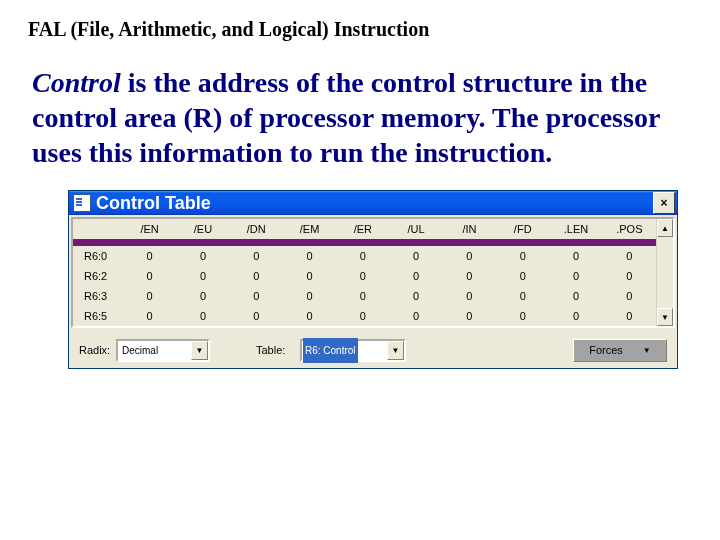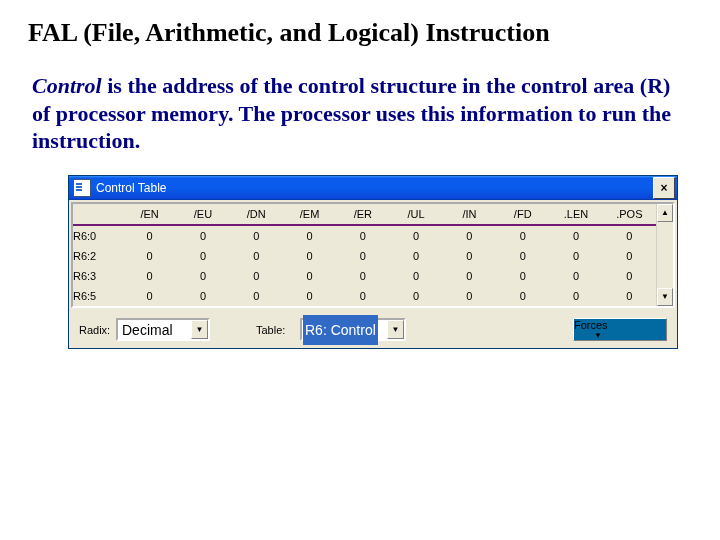--- a/index.html
+++ b/index.html
@@ -8,27 +8,27 @@
     width: 720px;
     height: 540px;
     font-family: "Times New Roman", serif;
     background: #fff;
     overflow: hidden;
   }
   .slide {
     padding: 18px 28px 0 28px;
   }
   .title {
-    font-size: 26px;
+    font-size: 20px;
     font-weight: bold;
     color: #000;
     margin: 0 0 24px 0;
   }
   .body-text {
-    font-size: 22px;
+    font-size: 28px;
     color: #000080;
     font-weight: bold;
     line-height: 1.25;
     margin: 0 0 20px 4px;
   }
   .body-text .lead {
     font-style: italic;
   }
 
   
@@ -58,22 +58,22 @@
   }
   .app-icon::before {
     content: "";
     position: absolute;
     top: 3px; left: 2px;
     width: 6px; height: 2px;
     background: #2b6cd4;
     box-shadow: 0 3px 0 #2b6cd4, 0 6px 0 #2b6cd4;
   }
   .title-text {
-    font-weight: normal;
-    font-size: 12px;
+    font-weight: bold;
+    font-size: 18px;
     flex: 1;
   }
   .close-btn {
     width: 20px;
     height: 20px;
     background: #ece9d8;
     border: 1px solid #fff;
     border-right-color: #404040;
     border-bottom-color: #404040;
     display: flex;
@@ -100,25 +100,25 @@
   }
   .grid-table th, .grid-table td {
     text-align: center;
     font-weight: normal;
     font-size: 11px;
     height: 18px;
     font-family: Arial, sans-serif;
     color: #000;
   }
   .grid-table th {
-    border-bottom: 2px solid #701a75;
+    border-bottom: 7px solid #701a75;
   }
   .grid-table td.rowhdr {
     text-align: left;
-    padding-left: 0;
+    padding-left: 11px;
     width: 48px;
   }
   .grid-table th:first-child { width: 48px; }
   .scrollbar {
     width: 16px;
     background: #ece9d8;
     display: flex;
     flex-direction: column;
     border-left: 1px solid #d4d0c8;
   }
@@ -156,21 +156,21 @@
     border: 1px solid #7f9db9;
     background: #fff;
     height: 19px;
   }
   .combo.sunken {
     border: 2px inset #fff;
     background: #fff;
   }
   .combo-val {
     padding: 0 4px;
-    font-size: 14px;
+    font-size: 10px;
     white-space: nowrap;
     overflow: hidden;
   }
   .combo-val.hl {
     background: #316ac5;
     color: #fff;
     padding: 7px 2px;
     margin: 1px;
   }
   .combo-btn {
@@ -182,26 +182,26 @@
     border-bottom-color: #808080;
     display: flex;
     align-items: center;
     justify-content: center;
     font-size: 8px;
   }
   .btn {
     border: 1px solid #fff;
     border-right-color: #808080;
     border-bottom-color: #808080;
-    background: #0369a1;
+    background: #a3a3a3;
     height: 21px;
     display: flex;
+    align-items: center;
     justify-content: center;
     font-size: 11px;
-    flex-direction: column;
   }
   .txt-in {
     border: 2px inset #fff;
     background: #fff;
     height: 18px;
     flex: 1;
   }
 </style>
 </head>
 <body>

